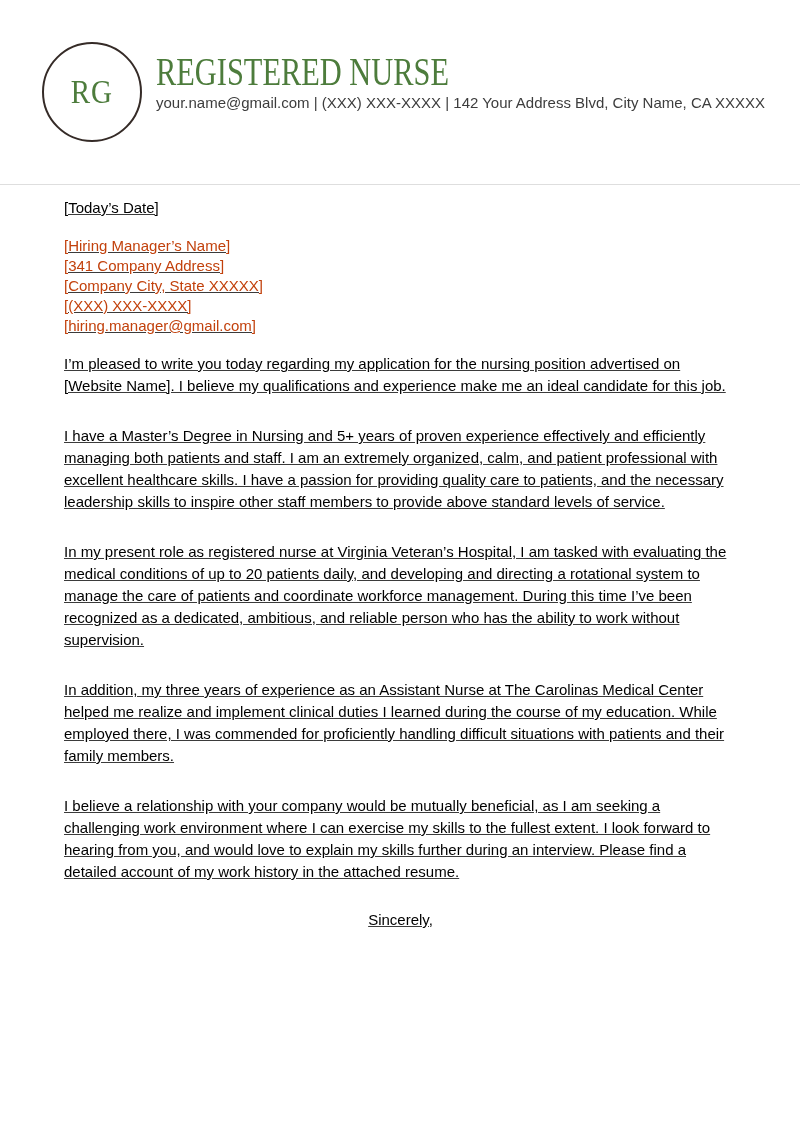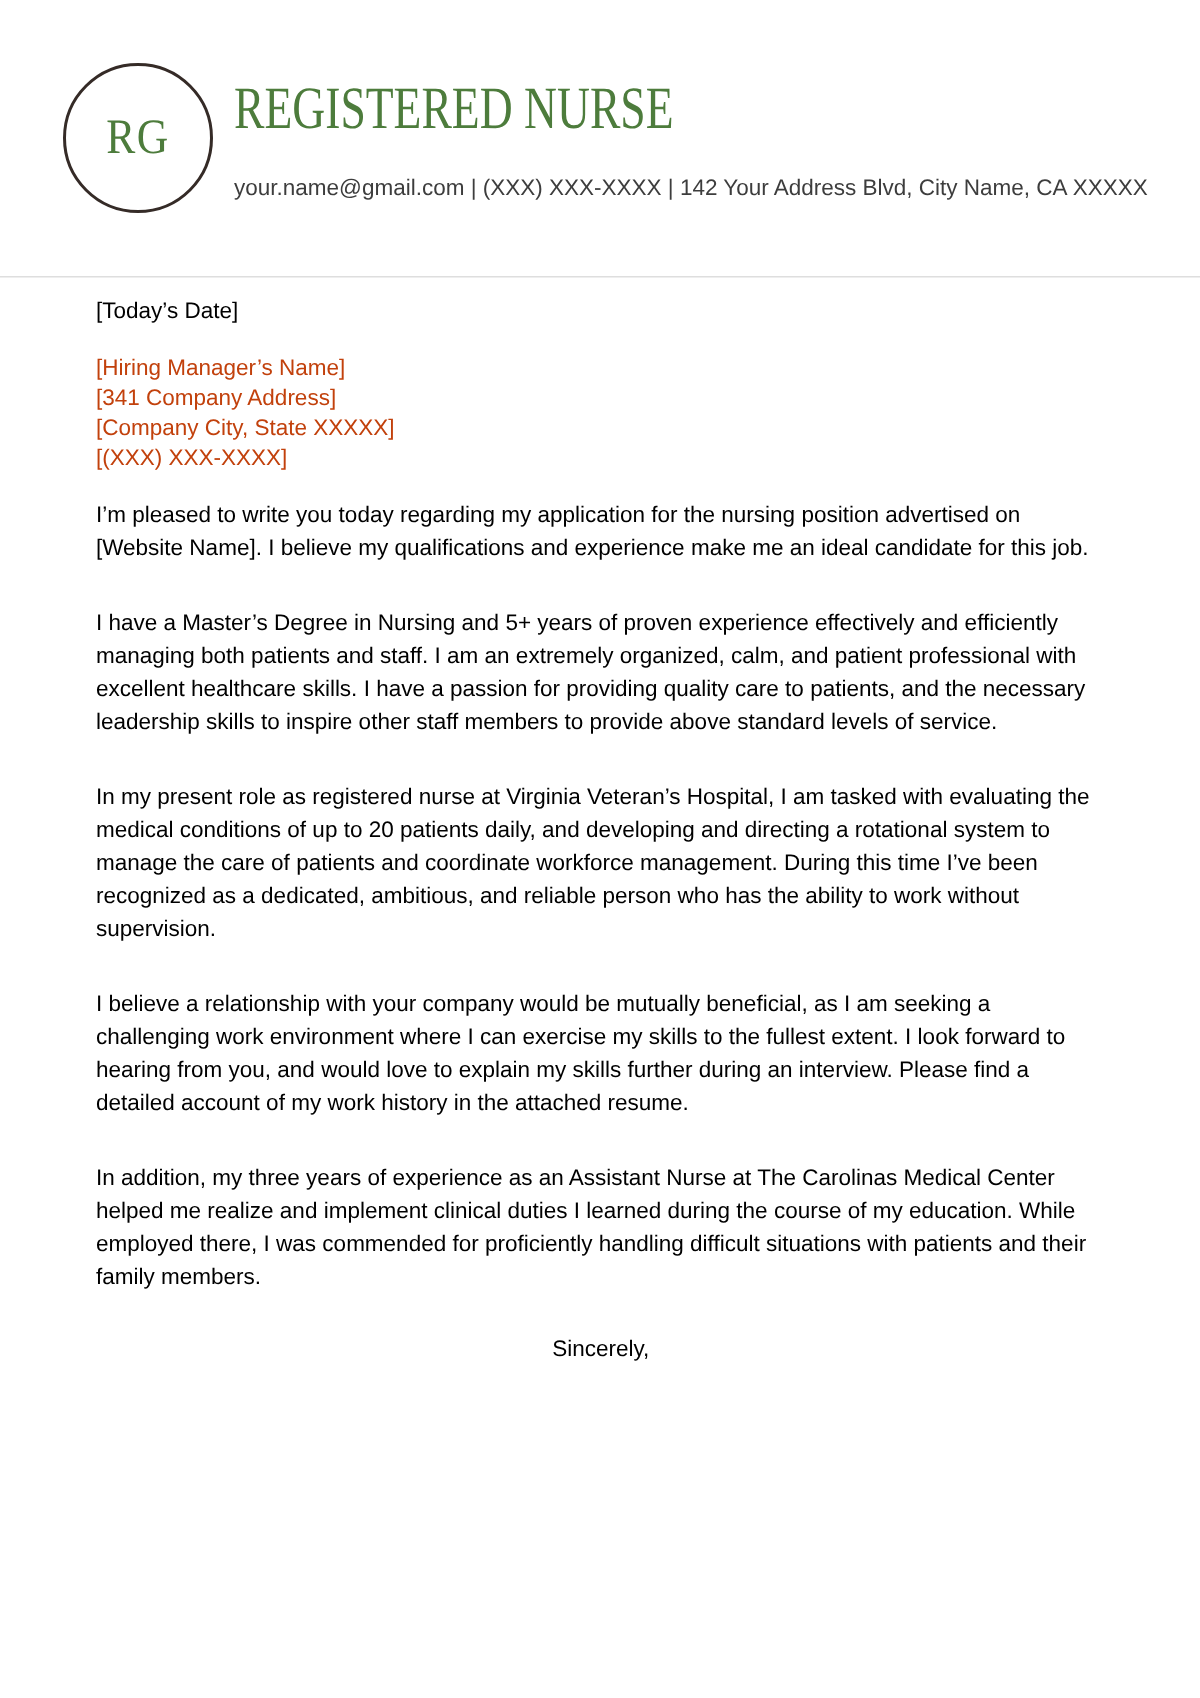--- a/index.html
+++ b/index.html
@@ -9,20 +9,21 @@
   }
   .page {
     position: relative;
     width: 800px;
     height: 1012px;
     background: #ffffff;
     font-family: "Liberation Sans", "DejaVu Sans", sans-serif;
     color: #3b3b3b;
     overflow: hidden;
     box-sizing: border-box;
+    text-decoration: underline;
   }
 
   
   .letter-header {
     position: relative;
     height: 184px;
     border-bottom: 1px solid #dedede;
   }
   .monogram-circle {
     position: absolute;
@@ -55,21 +56,21 @@
     font-family: "Liberation Serif", "DejaVu Serif", serif;
     font-weight: normal;
     font-size: 40px;
     line-height: 1.0;
     color: #4d7c3c;
     white-space: nowrap;
     transform: scaleX(0.76);
     transform-origin: left center;
   }
   .contact-line {
-    margin-top: 25px;
+    margin-top: 2px;
     font-size: 15px;
     line-height: 18px;
     color: #3d3d3d;
     white-space: nowrap;
   }
 
   
   .letter-body {
     padding: 0 63px 0 64px;
   }
@@ -122,31 +123,32 @@
 
   <main class="letter-body">
 
     <p class="date-line">[Today’s Date]</p>
 
     <div class="recipient-block">
       <div>[Hiring Manager’s Name]</div>
       <div>[341 Company Address]</div>
       <div>[Company City, State XXXXX]</div>
       <div>[(XXX) XXX-XXXX]</div>
+      <div>[hiring.manager@gmail.com]</div>
     </div>
 
 
     <p class="para-first">I’m pleased to write you today regarding my application for the nursing position advertised on [Website Name]. I believe my qualifications and experience make me an ideal candidate for this job.</p>
 
     <p class="para">I have a Master’s Degree in Nursing and 5+ years of proven experience effectively and efficiently managing both patients and staff. I am an extremely organized, calm, and patient professional with excellent healthcare skills. I have a passion for providing quality care to patients, and the necessary leadership skills to inspire other staff members to provide above standard levels of service.</p>
 
     <p class="para">In my present role as registered nurse at Virginia Veteran’s Hospital, I am tasked with evaluating the medical conditions of up to 20 patients daily, and developing and directing a rotational system to manage the care of patients and coordinate workforce management. During this time I’ve been recognized as a dedicated, ambitious, and reliable person who has the ability to work without supervision.</p>
 
+    <p class="para">In addition, my three years of experience as an Assistant Nurse at The Carolinas Medical Center helped me realize and implement clinical duties I learned during the course of my education. While employed there, I was commended for proficiently handling difficult situations with patients and their family members.</p>
+
     <p class="para">I believe a relationship with your company would be mutually beneficial, as I am seeking a challenging work environment where I can exercise my skills to the fullest extent. I look forward to hearing from you, and would love to explain my skills further during an interview. Please find a detailed account of my work history in the attached resume.</p>
-
-    <p class="para">In addition, my three years of experience as an Assistant Nurse at The Carolinas Medical Center helped me realize and implement clinical duties I learned during the course of my education. While employed there, I was commended for proficiently handling difficult situations with patients and their family members.</p>
 
     <p class="closing">Sincerely,</p>
 
 
   </main>
 
 </div>
 
 </body></html>

